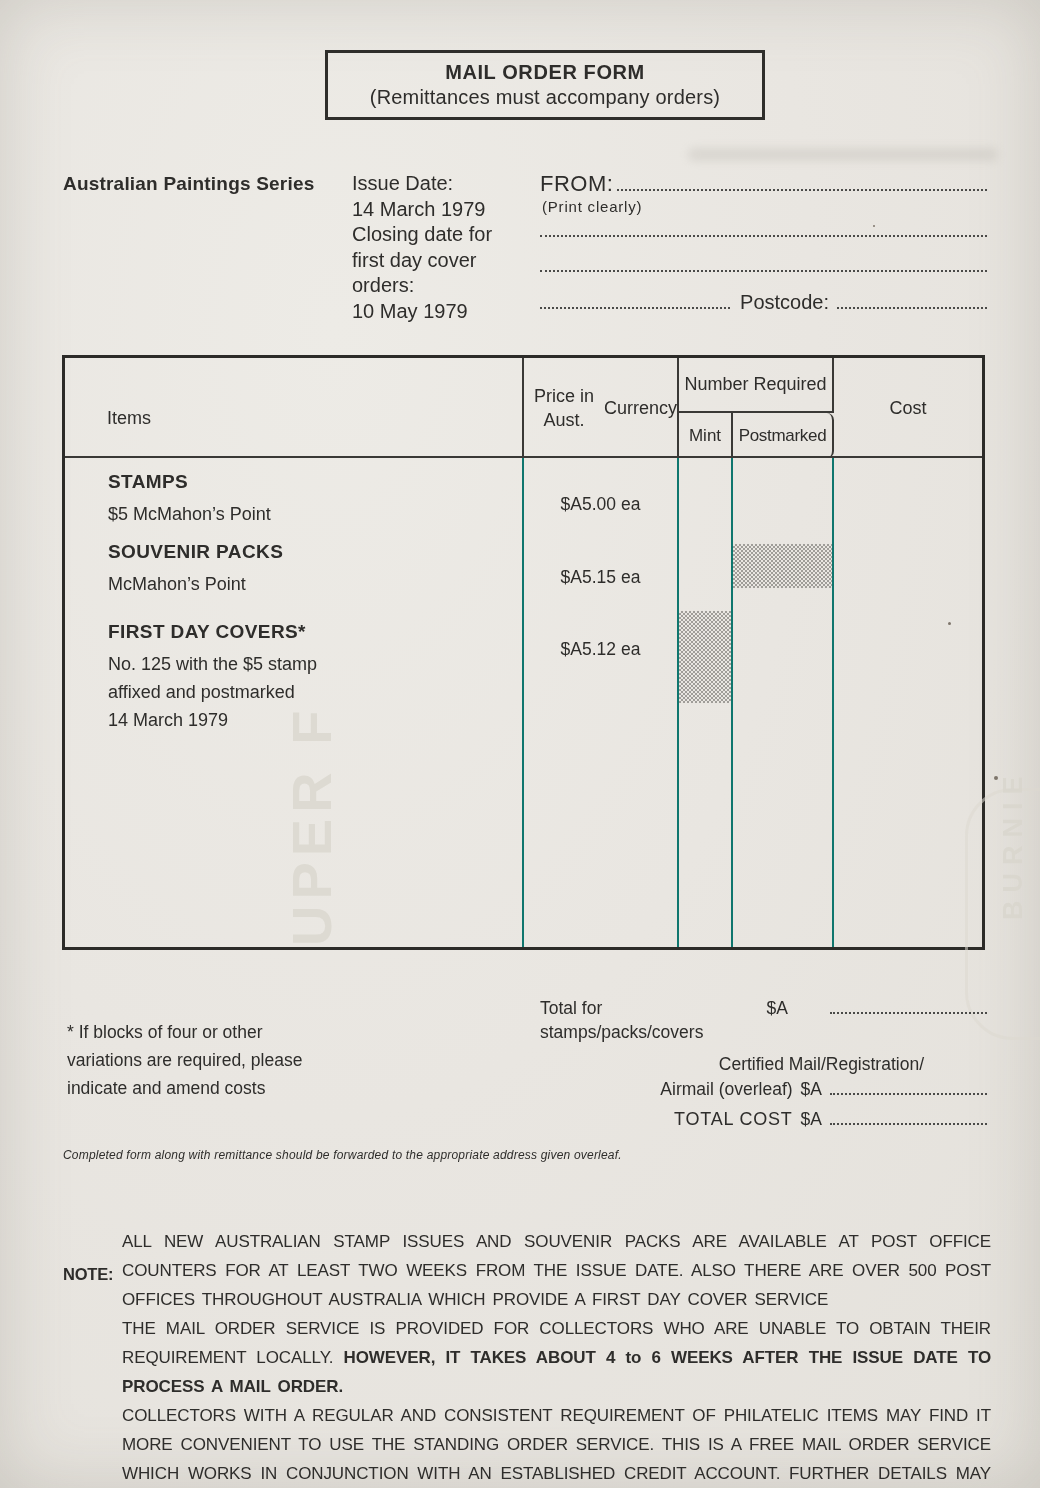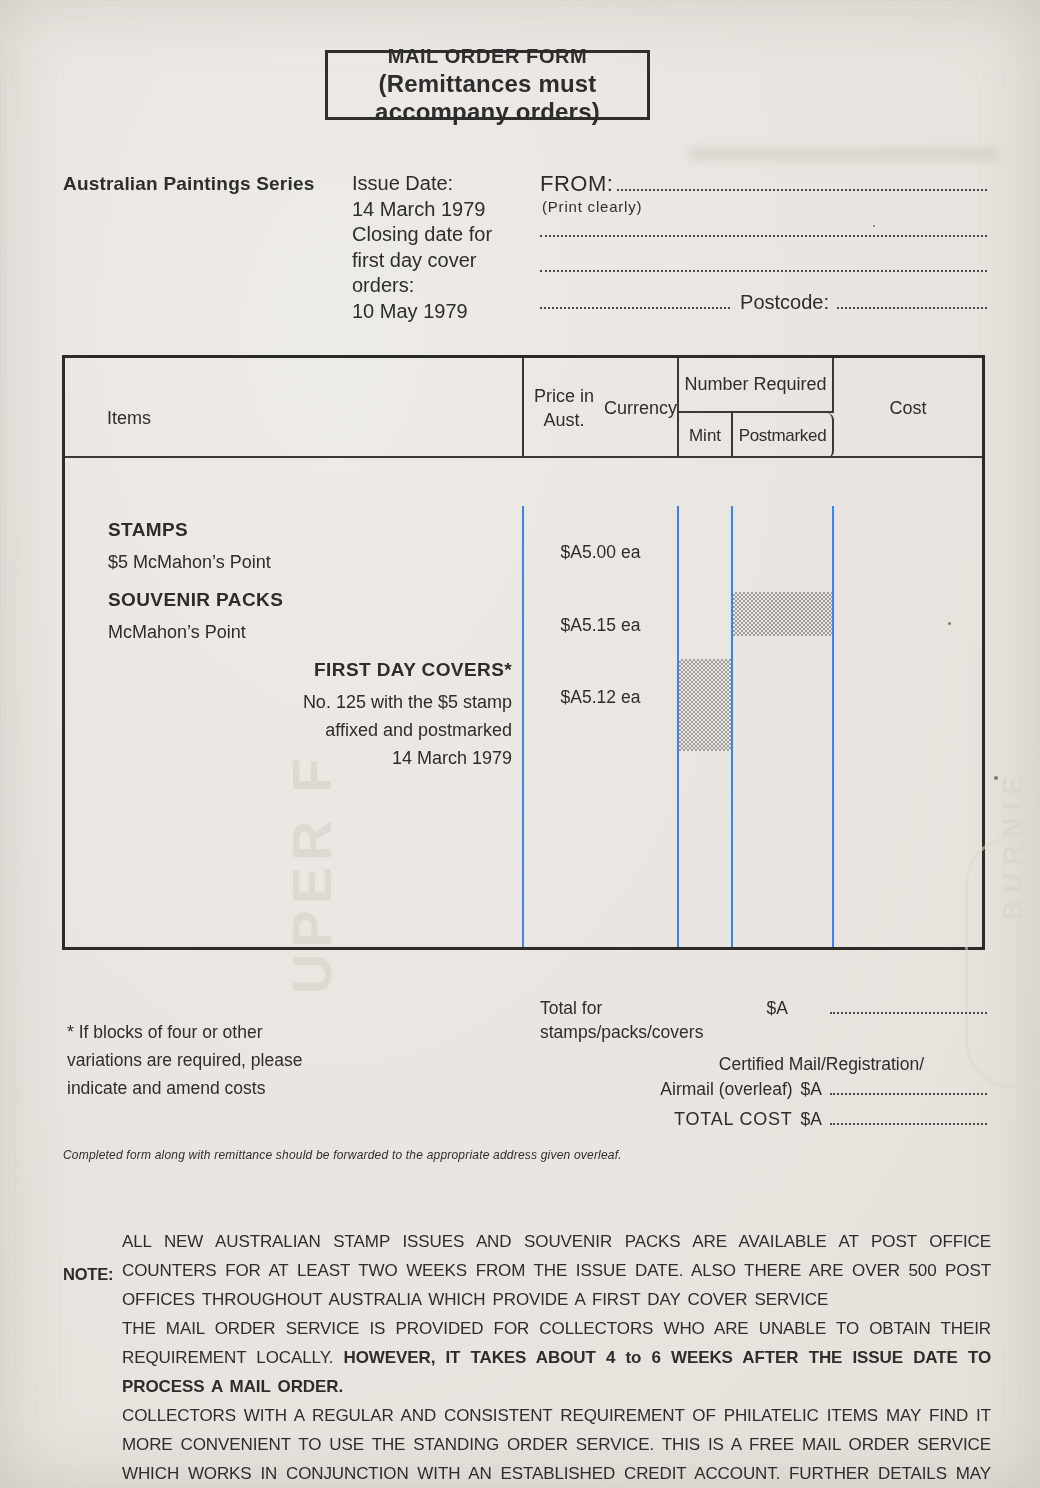--- a/index.html
+++ b/index.html
@@ -9,27 +9,27 @@
     font-family:"Liberation Sans", sans-serif;
     color:#2e2d2b;
     background:radial-gradient(ellipse at 32% 22%, #edebe6 0%, #e9e6e1 48%, #e4e1db 100%);
     box-shadow:inset 0 0 70px rgba(110,104,92,.22);
     overflow:hidden;
   }
   .abs { position:absolute; }
 
   
   .title-box {
-    left:325px; top:50px; width:325px; height:70px;
+    left:325px; top:50px; width:440px; height:70px;
     border:3px solid #2f2e2b;
     display:flex; flex-direction:column; justify-content:center; align-items:center;
     gap:2px; text-align:center;
   }
   .title-line1 { font-size:20px; font-weight:bold; letter-spacing:.6px; }
-  .title-line2 { font-size:24px; font-weight:bold; letter-spacing:.2px; }
+  .title-line2 { font-size:20px; font-weight:normal; letter-spacing:.2px; }
 
   
   .series-title { left:63px; top:173px; font-size:19px; font-weight:bold; letter-spacing:.2px; }
   .issue-block { left:352px; top:171px; width:175px; font-size:20px; line-height:25.5px; }
   .from-block { left:540px; top:171px; width:447px; height:150px; }
   .from-line1 { position:absolute; top:0; left:0; right:0; display:flex; align-items:baseline; }
   .from-label { font-size:22px; letter-spacing:.5px; }
   .hint { position:absolute; top:27px; left:2px; font-size:15px; letter-spacing:.8px; }
   .dotfill { flex:1 1 auto; border-bottom:2px dotted #4a4a48; margin:0 0 3px 4px; height:1em; }
   .dotline { position:absolute; left:0; right:0; border-bottom:2px dotted #4a4a48; }
@@ -59,25 +59,25 @@
   .th-mint { grid-row:2; grid-column:3; border-right:2px solid #3a3936; font-size:17px; }
   .th-postmarked { grid-row:2; grid-column:4; border-right:2px solid #3a3936; font-size:17px; letter-spacing:-.3px;border-radius:7px; }
   .th-cost { grid-row:1/3; grid-column:5; }
   .tbody {
     position:relative;
     display:grid;
     grid-template-columns:459px 155px 54px 101px 1fr;
     height:489px;
   }
   .td { position:relative; }
-  .td-items, .td-price, .td-mint, .td-postmarked { border-right:2px solid #3b82f6;margin-top:48px; }
+  .td-items, .td-price, .td-mint, .td-postmarked { border-right:2px solid #0f766e; }
   .item-group { position:absolute; left:43px; right:10px; }
   .item-category { font-size:19px; font-weight:bold; letter-spacing:.4px; margin-bottom:7px; }
   .item-desc { font-size:18px; line-height:28px; }
-  .g1 { top:13px; } .g2 { top:83px; } .g3 { top:153px;text-align:right; }
+  .g1 { top:13px; } .g2 { top:83px; } .g3 { top:163px; }
   .price-label { position:absolute; left:0; right:0; text-align:center; font-size:17.5px; }
   .p1 { top:36px; } .p2 { top:109px; } .p3 { top:181px; }
   .hatch {
     position:absolute; left:0; right:0;
     background:repeating-conic-gradient(#6e6c68 0% 25%, rgba(255,255,255,0) 0% 50%) 0 0 / 4px 4px;
     opacity:.6;
   }
   .hatch-postmarked { top:86px; height:44px; }
   .hatch-mint { top:153px; height:92px; }
 

